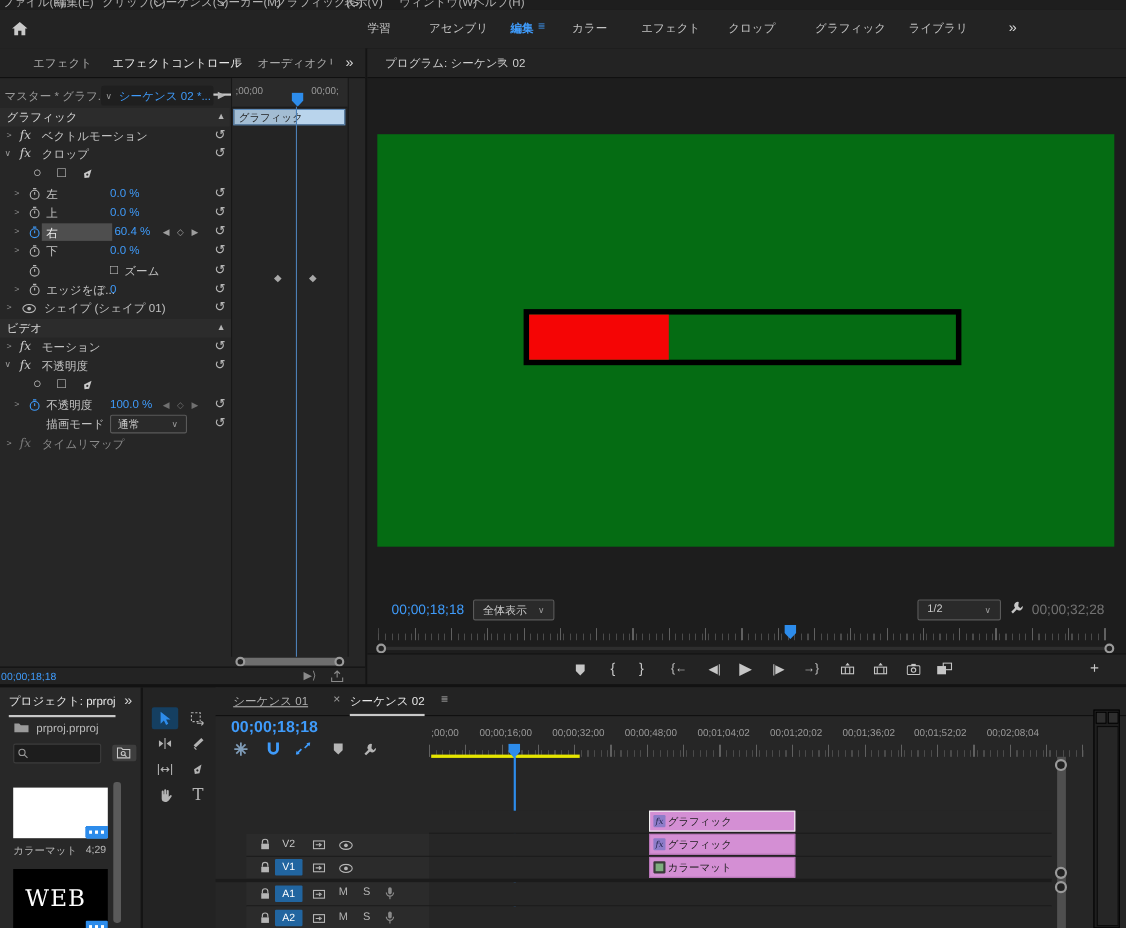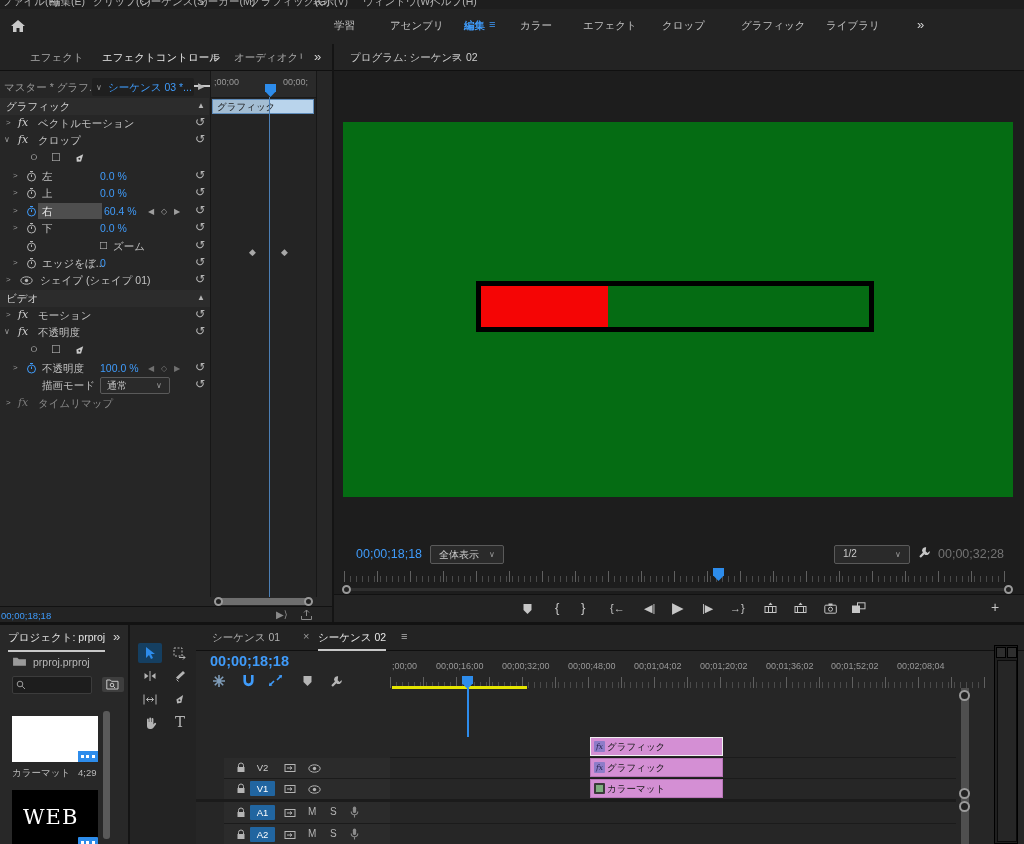--- a/index.html
+++ b/index.html
@@ -96,21 +96,21 @@
       <span class="a t tabu" style="left:102px;top:7px;color:#e8e8e8;padding-bottom:20px;">エフェクトコントロール</span>
       <span class="a" style="left:213px;top:6px;font-size:11px;color:#b5b5b5;">≡</span>
       <span class="a t" style="left:234px;top:7px;color:#aaa;max-width:68px;overflow:hidden;display:inline-block;">オーディオクリ</span>
       <span class="a t" style="left:314px;top:5px;font-size:13px;color:#d5d5d5;">»</span>
     </div>
 
     <div class="a" style="left:0;top:33px;width:209px;height:20px;">
       <span class="a t" style="left:4px;top:4px;color:#9a9a9a;">マスター * グラフ...</span>
       <span class="a" style="left:92px;top:1px;width:102px;height:18px;background:#1f1f1f;border-radius:2px;">
         <span class="a chev" style="left:4px;top:5px;">∨</span>
-        <span class="a t blue" style="left:16px;top:3px;">シーケンス 03 *...</span>
+        <span class="a t blue" style="left:16px;top:3px;">シーケンス 02 *...</span>
       </span>
       <span class="a" style="left:198px;top:4px;font-size:9px;color:#b5b5b5;">▶</span>
     </div>
 
     <div class="a ecrow echead" style="left:0;top:54px;width:209px;">
       <span class="a t" style="left:6px;top:2px;color:#d5d5d5;">グラフィック</span>
       <span class="a" style="left:197px;top:3px;font-size:8px;color:#b5b5b5;">▲</span>
     </div>
 
     <div class="a ecrow" style="left:0;top:71px;width:209px;">
@@ -492,21 +492,21 @@
           <path d="M3 8V3.5a0.9 0.9 0 0 1 1.8 0V6h.5V2.3a0.9 0.9 0 0 1 1.8 0V6h.5V3a0.9 0.9 0 0 1 1.8 0v5.4l1.2-1.3a0.9 0.9 0 0 1 1.4 1.1L9.6 11.6A3 3 0 0 1 7.2 13H6a3 3 0 0 1-3-3z" fill="#b4b4b4"></path>
         </svg>
     </div>
     <div class="a toolbtn" style="left:38px;top:87px;">
       <span class="serif" style="font-size:15px;color:#b4b4b4;">T</span>
     </div>
   </div>
 
   <div class="a" style="left:196px;top:625px;width:828px;height:219px;background:#262626;">
     <div class="a panelbar" style="left:0;top:0;width:828px;height:25px;">
-      <span class="a t" style="left:16px;top:6px;color:#b0b0b0;">シーケンス 01</span>
+      <span class="a t" style="left:16px;top:6px;color:#b0b0b0;text-decoration:underline;">シーケンス 01</span>
       <span class="a" style="left:107px;top:5px;font-size:11px;color:#9a9a9a;">×</span>
       <span class="a t tabu" style="left:122px;top:6px;color:#e8e8e8;padding-bottom:4px;">シーケンス 02</span>
       <span class="a" style="left:205px;top:5px;font-size:11px;color:#b5b5b5;">≡</span>
     </div>
 
     <span class="a blue" style="left:14px;top:28px;font-size:14.5px;font-weight:bold;">00;00;18;18</span>
 
     <span class="a" style="left:16px;top:49px;">
       <svg class="svgic" width="14" height="14" viewBox="0 0 14 14">
           <path d="M7 1v12M1 7h12M2.8 2.8l8.4 8.4M11.2 2.8 2.8 11.2" stroke="#7f9cb8" stroke-width="1.6"></path>

